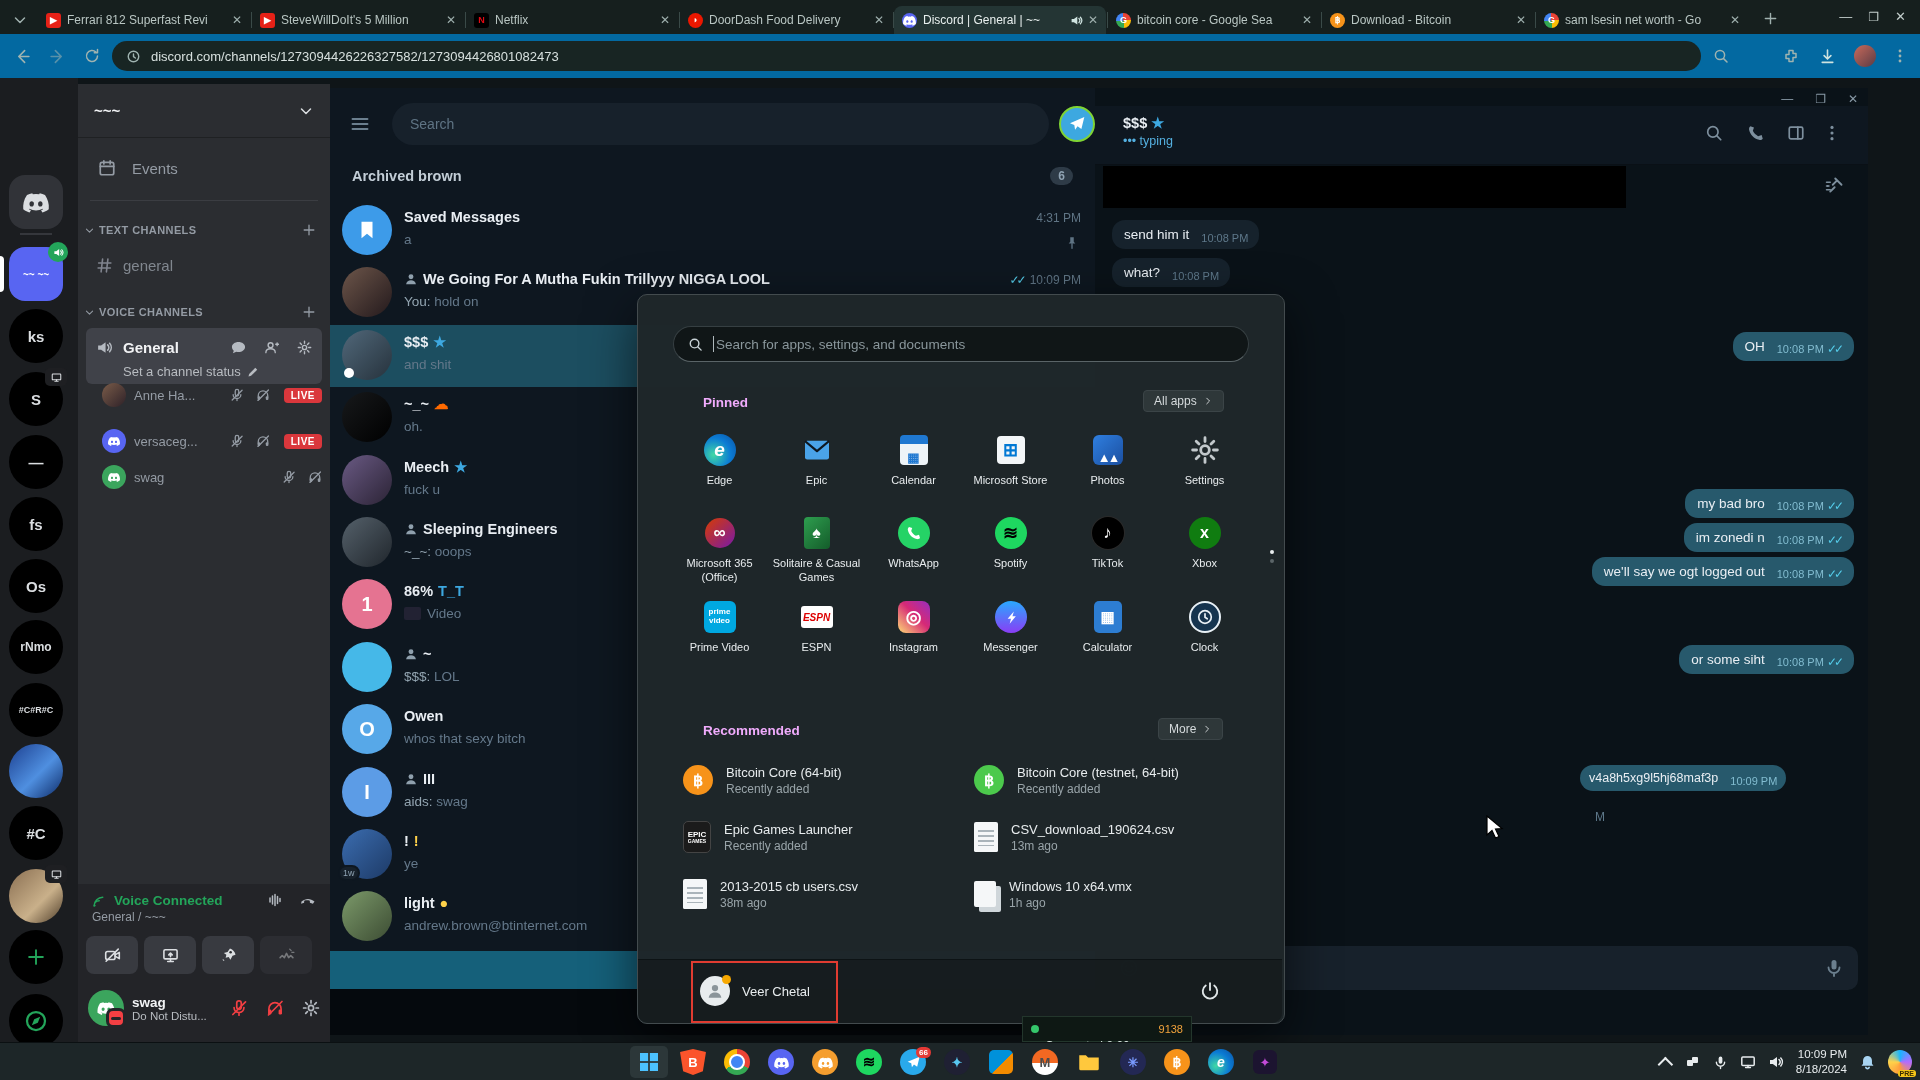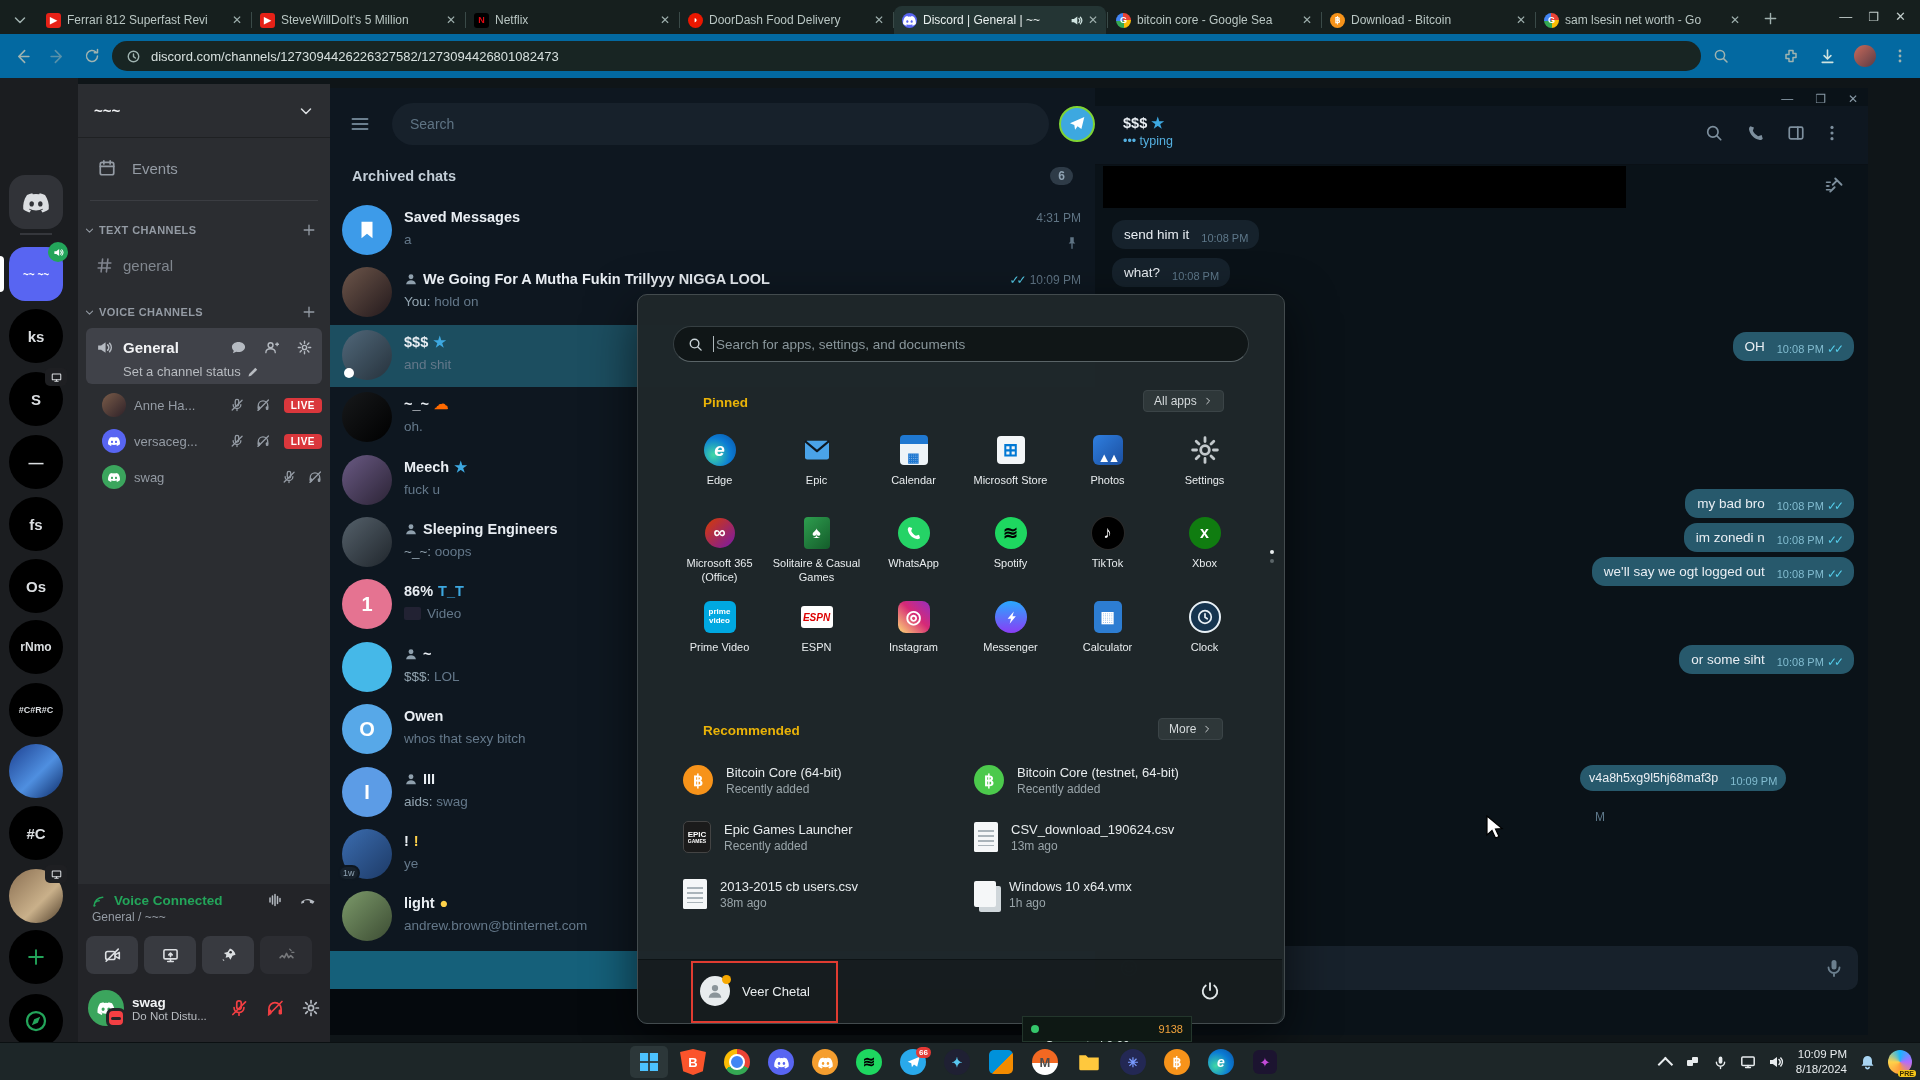--- a/index.html
+++ b/index.html
@@ -41,21 +41,21 @@
   .checks{color:#54cbe8;font-size:12px;letter-spacing:-3px;margin-right:2px;}
   .bubble{position:absolute;max-width:430px;padding:7px 11px 7px 12px;border-radius:13px;font-size:13.5px;color:#e9eef3;display:flex;align-items:flex-end;white-space:nowrap;}
   .bubble .bt{font-size:11px;margin-left:12px;position:relative;top:2px;}
   .bubble.in{background:#16222c;}
   .bubble.in .bt{color:#5e788a;}
   .bubble.out{background:#27596c;}
   .bubble.out .bt{color:#82bcd0;}
   
   #startmenu{left:637px;top:294px;width:646px;height:728px;background:rgba(30,39,42,0.985);border:1px solid #434b4e;border-radius:10px;box-shadow:0 16px 50px rgba(0,0,0,.6);color:#e8ecee;z-index:40;}
   #smsearch{position:absolute;left:35px;top:31px;width:576px;height:36px;background:#101617;border:1px solid #363f42;border-bottom-color:#5a6467;border-radius:19px;display:flex;align-items:center;padding:0 14px;box-sizing:border-box;color:#8a979c;font-size:13.5px;}
-  .smhdr{font-size:13.5px;font-weight:bold;color:#eab308;}
+  .smhdr{font-size:13.5px;font-weight:bold;color:#f0abfc;}
   .smbtn{background:#2e3739;border:1px solid #3b4447;border-radius:4px;color:#d5dadc;font-size:12px;display:inline-flex;align-items:center;gap:6px;padding:3px 10px;}
   .app{position:absolute;width:97px;text-align:center;}
   .app .tile{width:34px;height:34px;margin:0 auto 7px;display:flex;align-items:center;justify-content:center;font-weight:bold;}
   .app .lbl{font-size:11px;color:#e8ecee;line-height:1.25;}
   .rec{position:absolute;width:280px;height:46px;display:flex;align-items:center;gap:13px;}
   .rec .nm{font-size:13px;color:#e8ecee;}
   .rec .mt{font-size:12px;color:#99a4a9;margin-top:2px;}
   .page{width:24px;height:30px;background:#f5f7f8;border-radius:2px;position:relative;box-shadow:inset 0 -18px 0 -6px #f5f7f8;}
   .page:before{content:"";position:absolute;left:4px;top:8px;width:16px;height:16px;
     background:repeating-linear-gradient(#aab4ba 0 2px,transparent 2px 5px);}
@@ -355,21 +355,21 @@
         </div>
         <div class="chrow" style="padding:2px 10px 0 37px;gap:6px;font-size:13px;color:#b8bcc1">
           <span>Set a channel status</span>
           <span class="ic" style="width:12px;height:12px;color:#b8bcc1;">
             <svg viewBox="0 0 16 16" fill="none" stroke="currentColor" stroke-width="1.5" stroke-linecap="round" stroke-linejoin="round">
               <path fill="currentColor" stroke="none" d="M2 14l.9-3.4 8.2-8.2 2.5 2.5-8.2 8.2z"></path>
             </svg>
           </span>
         </div>
       </div>
-      <div class="abs chrow" style="left:24px;top:306px;width:220px;height:30px;gap:8px;font-size:13px">
+      <div class="abs chrow" style="left:24px;top:296px;width:220px;height:30px;gap:8px;font-size:13px">
         <span class="circ" style="width:24px;height:24px;background:linear-gradient(135deg,#7a5c49,#2e2128)"></span>
         <span style="white-space:nowrap;overflow:hidden;max-width:84px">Anne Ha...</span>
         <span style="flex:1"></span>
         <span class="ic" style="width:14px;height:14px;color:#949ba4;">
           <svg viewBox="0 0 16 16" fill="none" stroke="currentColor" stroke-width="1.5" stroke-linecap="round" stroke-linejoin="round">
             <rect x="6" y="1.6" width="4" height="7.6" rx="2"></rect>
             <path d="M3.6 7.6a4.4 4.4 0 0 0 8.8 0M8 12v2.4"></path>
             <path d="M2.5 13.8L13.8 2.5"></path>
           </svg>
         </span>
@@ -546,21 +546,21 @@
           </div>
           <span class="circ" style="width:36px;height:36px;background:#3da8e0;margin-left:10px;border:2px solid #7fd435;box-sizing:border-box">
             <span class="ic" style="width:18px;height:18px;color:#fff;">
               <svg viewBox="0 0 16 16" fill="none" stroke="currentColor" stroke-width="1.5" stroke-linecap="round" stroke-linejoin="round">
                 <path fill="currentColor" stroke="none" d="M14.5 1.8L1.8 7.3l3.8 1.5.7 4.2 2.2-2.9 3.4 2.3z"></path>
               </svg>
             </span>
           </span>
         </div>
         <div class="abs chrow" style="left:0;top:74px;width:765px;height:28px;padding:0 22px;box-sizing:border-box">
-          <span style="color:#c2cdd6;font-weight:bold;font-size:14.5px">Archived chats</span>
+          <span style="color:#c2cdd6;font-weight:bold;font-size:14.5px">Archived brown</span>
           <span style="flex:1"></span>
           <span style="background:#2e3b47;color:#8fa3b3;font-size:12px;font-weight:bold;border-radius:10px;padding:2px 8px">6</span>
         </div>
         <div class="chatrow" style="top:112px">
           <span class="cavatar" style="background:#3d9be9;">
             <span class="ic" style="width:22px;height:22px;color:#fff;">
               <svg viewBox="0 0 16 16" fill="none" stroke="currentColor" stroke-width="1.5" stroke-linecap="round" stroke-linejoin="round">
                 <path fill="currentColor" stroke="none" d="M4 2h8v12l-4-3.2L4 14z"></path>
               </svg>
             </span>

